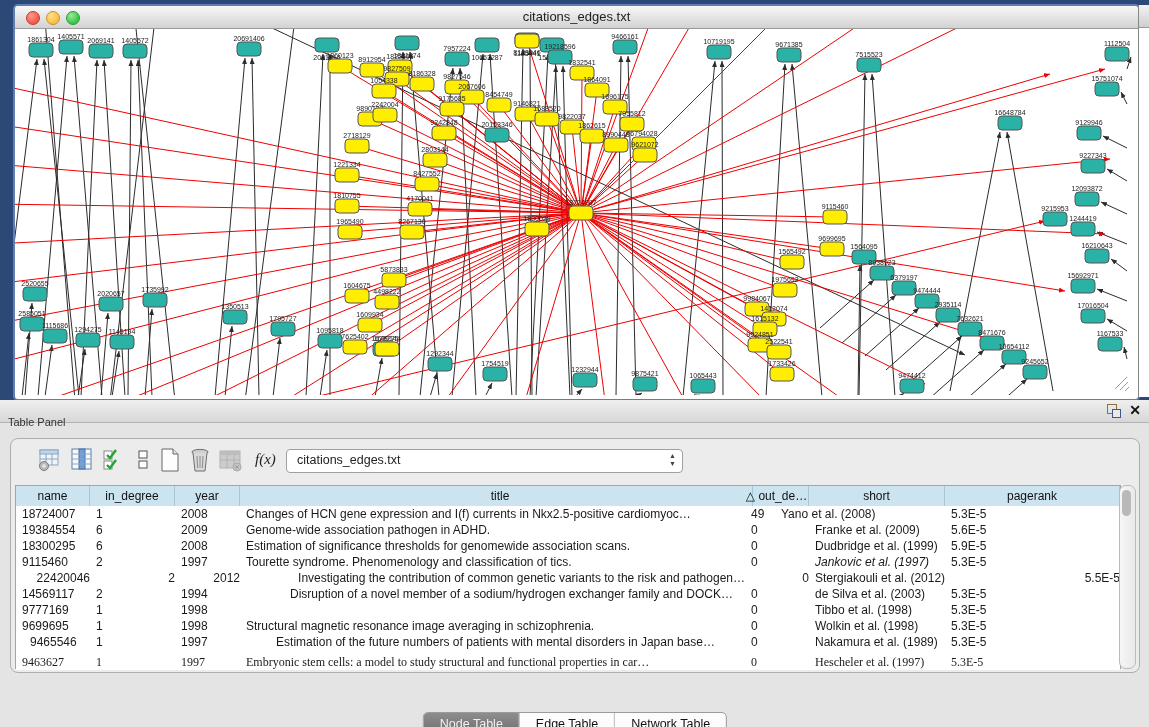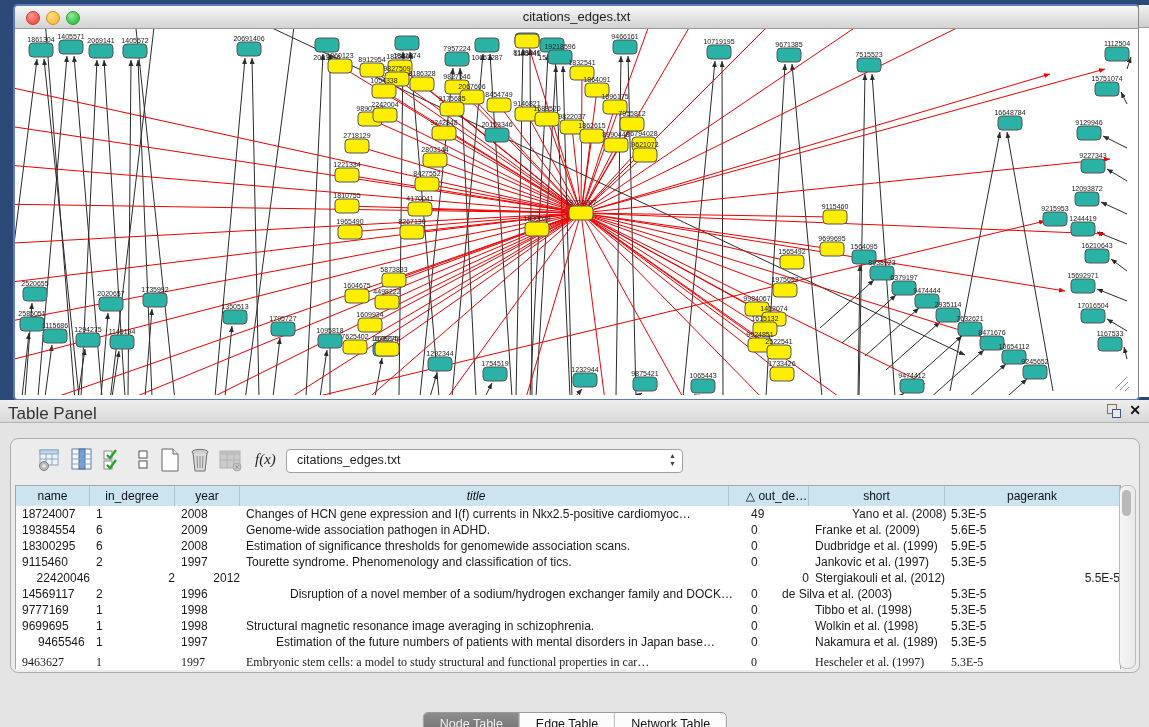--- a/index.html
+++ b/index.html
@@ -21,21 +21,21 @@
   #net-canvas{left:0;top:23px;width:1119px;height:366px;background:#fff;overflow:hidden;}
 
   
   #back-window{left:1138px;top:5px;width:11px;height:392px;background:#fff;border-left:1px solid #888;}
   #back-window .bar{position:absolute;left:0;top:0;right:0;height:22px;background:linear-gradient(#f2f2f2,#cfcfcf);border-bottom:1px solid #9b9b9b;}
 
   
   #table-panel{left:0;top:400px;width:1149px;height:327px;background:#e4e4e4;}
   #panel-header{left:0;top:0;width:1149px;height:22px;
      background:linear-gradient(#efefef,#d7d7d7);border-bottom:1px solid #b3b3b3;}
-  #panel-title{left:8px;top:4px;font-size:17px;color:#333;}
+  #panel-title{left:8px;top:16px;font-size:11px;color:#333;}
   #float-icon{right:28px;top:4px;width:14px;height:14px;}
   #float-icon .sq1{position:absolute;left:0;top:0;width:8px;height:8px;border:1.4px solid #8a7340;}
   #float-icon .sq2{position:absolute;left:5px;top:5px;width:7px;height:7px;border:1.4px solid #3f5a8a;background:#e9e9e9;}
   #close-icon{right:8px;top:2px;font-size:14px;font-weight:bold;color:#111;cursor:default;}
 
   #panel-inset{left:10px;top:38px;width:1128px;height:233px;background:#ececec;
      border:1px solid #aeaeae;border-radius:8px;}
   .tool{top:8px;width:26px;height:26px;}
   .tool svg{position:absolute;left:0;top:0;}
   #fx-icon{font-family:"Liberation Serif",serif;font-style:italic;font-size:15px;color:#222;top:12px;}
@@ -752,33 +752,33 @@
     <div class="abs" id="source-combo">
       <span class="val">citations_edges.txt</span>
       <span id="combo-arrows">▲<br>▼</span>
     </div>
 
     <div class="abs" id="grid">
       <div id="grid-header">
           <div class="hcell" style="left: 0px; width: 74px;">name</div>
           <div class="hcell" style="left: 74px; width: 85px;">in_degree</div>
           <div class="hcell" style="left: 159px; width: 65px;">year</div>
-          <div class="hcell" style="left: 208px; width: 505px; font-style: italic;">title</div>
+          <div class="hcell" style="left: 232px; width: 505px;">title</div>
           <div class="hcell" style="left: 729px; width: 64px;">△ out_de…</div>
           <div class="hcell" style="left: 793px; width: 136px;">short</div>
           <div class="hcell" style="left: 929px; width: 175px;">pagerank</div>
         </div>
       <div id="grid-body">
           <div class="trow" style="top: 20px;">
             <div class="tcell" style="left: 0px; width: 74px;">18724007</div>
             <div class="tcell" style="left: 74px; width: 85px;">1</div>
             <div class="tcell" style="left: 159px; width: 65px;">2008</div>
             <div class="tcell" style="left: 224px; width: 505px;">Changes of HCN gene expression and I(f) currents in Nkx2.5-positive cardiomyoc…</div>
             <div class="tcell" style="left: 729px; width: 64px;">49</div>
-            <div class="tcell" style="left: 830px; width: 136px;">Yano et al. (2008)</div>
+            <div class="tcell" style="left: 759px; width: 136px;">Yano et al. (2008)</div>
             <div class="tcell" style="left: 929px; width: 175px;">5.3E-5</div>
           </div>
           <div class="trow" style="top: 36px;">
             <div class="tcell" style="left: 0px; width: 74px;">19384554</div>
             <div class="tcell" style="left: 74px; width: 85px;">6</div>
             <div class="tcell" style="left: 159px; width: 65px;">2009</div>
             <div class="tcell" style="left: 224px; width: 505px;">Genome-wide association pathogen in ADHD.</div>
             <div class="tcell" style="left: 729px; width: 64px;">0</div>
             <div class="tcell" style="left: 793px; width: 136px;">Franke et al. (2009)</div>
             <div class="tcell" style="left: 929px; width: 175px;">5.6E-5</div>
@@ -791,59 +791,60 @@
             <div class="tcell" style="left: 729px; width: 64px;">0</div>
             <div class="tcell" style="left: 793px; width: 136px;">Dudbridge et al. (1999)</div>
             <div class="tcell" style="left: 929px; width: 175px;">5.9E-5</div>
           </div>
           <div class="trow" style="top: 68px;">
             <div class="tcell" style="left: 0px; width: 74px;">9115460</div>
             <div class="tcell" style="left: 74px; width: 85px;">2</div>
             <div class="tcell" style="left: 159px; width: 65px;">1997</div>
             <div class="tcell" style="left: 224px; width: 505px;">Tourette syndrome. Phenomenology and classification of tics.</div>
             <div class="tcell" style="left: 729px; width: 64px;">0</div>
-            <div class="tcell" style="left: 793px; width: 136px;">Jankovic et al. (1997)</div>
+            <div class="tcell" style="left: 793px; width: 136px; font-style: italic;">Jankovic et al. (1997)</div>
             <div class="tcell" style="left: 929px; width: 175px;">5.3E-5</div>
           </div>
           <div class="trow" style="top: 84px; text-align: right;">
             <div class="tcell" style="left: 0px; width: 74px;">22420046</div>
             <div class="tcell" style="left: 74px; width: 85px;">2</div>
             <div class="tcell" style="left: 159px; width: 65px;">2012</div>
+            <div class="tcell" style="left: 224px; width: 505px;">Investigating the contribution of common genetic variants to the risk and pathogen…</div>
             <div class="tcell" style="left: 729px; width: 64px;">0</div>
             <div class="tcell" style="left: 793px; width: 136px;">Stergiakouli et al. (2012)</div>
             <div class="tcell" style="left: 929px; width: 175px;">5.5E-5</div>
           </div>
           <div class="trow" style="top: 100px;">
             <div class="tcell" style="left: 0px; width: 74px;">14569117</div>
             <div class="tcell" style="left: 74px; width: 85px;">2</div>
-            <div class="tcell" style="left: 159px; width: 65px;">1996</div>
+            <div class="tcell" style="left: 159px; width: 65px;">1994</div>
             <div class="tcell" style="left: 224px; width: 505px; margin-left: 44px;">Disruption of a novel member of a sodium/hydrogen exchanger family and DOCK…</div>
             <div class="tcell" style="left: 729px; width: 64px;">0</div>
-            <div class="tcell" style="left: 760px; width: 136px;">de Silva et al. (2003)</div>
+            <div class="tcell" style="left: 793px; width: 136px;">de Silva et al. (2003)</div>
             <div class="tcell" style="left: 929px; width: 175px;">5.3E-5</div>
           </div>
           <div class="trow" style="top: 116px;">
             <div class="tcell" style="left: 0px; width: 74px;">9777169</div>
             <div class="tcell" style="left: 74px; width: 85px;">1</div>
             <div class="tcell" style="left: 159px; width: 65px;">1998</div>
             <div class="tcell" style="left: 729px; width: 64px;">0</div>
             <div class="tcell" style="left: 793px; width: 136px;">Tibbo et al. (1998)</div>
             <div class="tcell" style="left: 929px; width: 175px;">5.3E-5</div>
           </div>
           <div class="trow" style="top: 132px;">
             <div class="tcell" style="left: 0px; width: 74px;">9699695</div>
             <div class="tcell" style="left: 74px; width: 85px;">1</div>
             <div class="tcell" style="left: 159px; width: 65px;">1998</div>
             <div class="tcell" style="left: 224px; width: 505px;">Structural magnetic resonance image averaging in schizophrenia.</div>
             <div class="tcell" style="left: 729px; width: 64px;">0</div>
             <div class="tcell" style="left: 793px; width: 136px;">Wolkin et al. (1998)</div>
             <div class="tcell" style="left: 929px; width: 175px;">5.3E-5</div>
           </div>
           <div class="trow" style="top: 148px;">
-            <div class="tcell" style="left: 16px; width: 74px;">9465546</div>
+            <div class="tcell" style="left: 8px; width: 74px;">9465546</div>
             <div class="tcell" style="left: 74px; width: 85px;">1</div>
             <div class="tcell" style="left: 159px; width: 65px;">1997</div>
             <div class="tcell" style="left: 224px; width: 505px; text-align: center;">Estimation of the future numbers of patients with mental disorders in Japan base…</div>
             <div class="tcell" style="left: 729px; width: 64px;">0</div>
             <div class="tcell" style="left: 793px; width: 136px;">Nakamura et al. (1989)</div>
             <div class="tcell" style="left: 929px; width: 175px;">5.3E-5</div>
           </div>
           <div class="trow" style="top: 168px; font-family: Liberation Serif, serif;">
             <div class="tcell" style="left: 0px; width: 74px;">9463627</div>
             <div class="tcell" style="left: 74px; width: 85px;">1</div>

